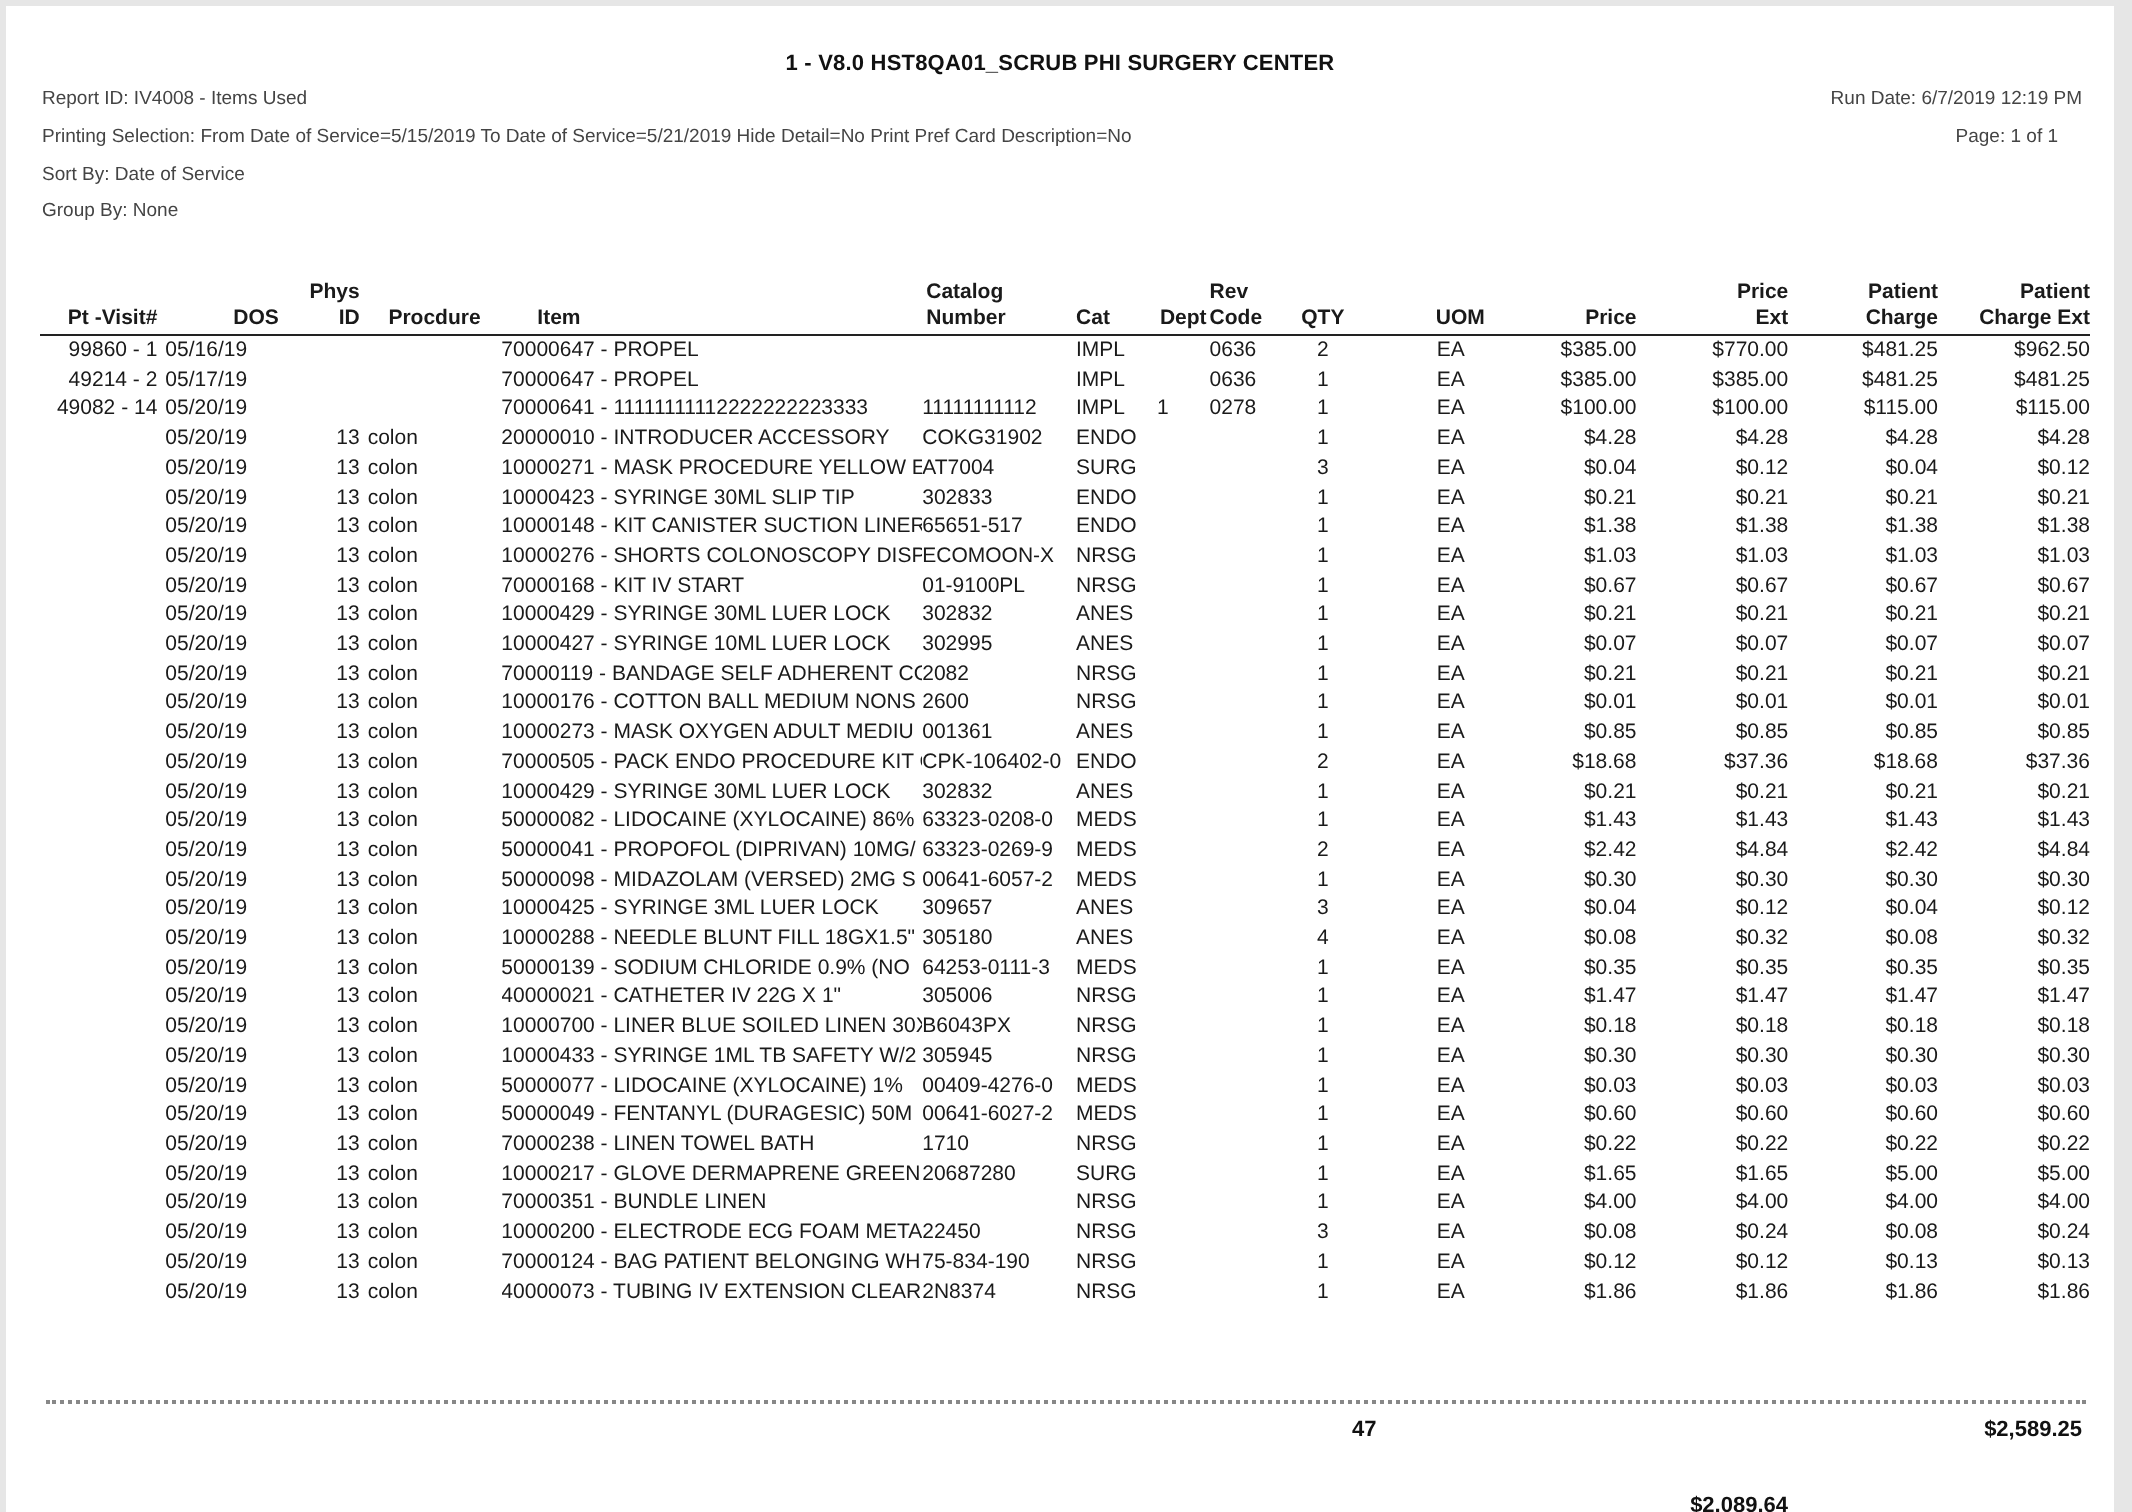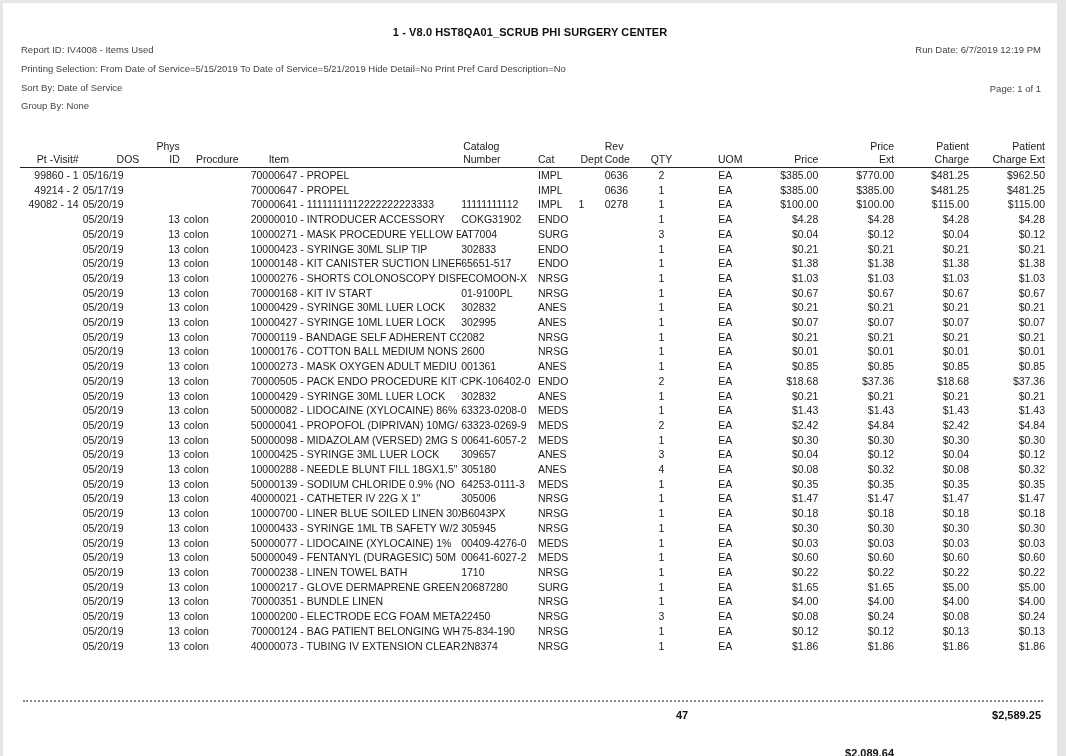--- a/index.html
+++ b/index.html
@@ -19,21 +19,21 @@
   }
   .meta { position: absolute; font-size: 9.5px; color: #444; white-space: nowrap; }
   .meta.right { text-align: right; }
 
   table.rpt {
     position: absolute; left: 17px; top: 137px; width: 1025px;
     border-collapse: collapse; table-layout: fixed;
     font-size: 10.5px; color: #1a1a1a;
   }
   table.rpt th {
-    font-weight: normal; vertical-align: bottom; padding: 0 0 1px 0;
+    font-weight: bold; vertical-align: bottom; padding: 0 0 1px 0;
     line-height: 13px; border-bottom: 1.5px solid #222; white-space: nowrap;
   }
   table.rpt td {
     padding: 0; height: 14.7px; line-height: 14.7px; white-space: nowrap; overflow: hidden;
   }
   .r { text-align: right; }
   .l { text-align: left; }
   .c { text-align: right; }
   .pl { padding-left: 4px !important; }
 
@@ -46,21 +46,21 @@
 </head>
 <body>
 
 <div class="page">
   <div class="title">1 - V8.0 HST8QA01_SCRUB PHI SURGERY CENTER</div>
   <div class="meta" style="left:18px; top:41px;">Report ID: IV4008 - Items Used</div>
   <div class="meta" style="left:18px; top:60px;">Printing Selection: From Date of Service=5/15/2019 To Date of Service=5/21/2019 Hide Detail=No Print Pref Card Description=No</div>
   <div class="meta" style="left:18px; top:79px;">Sort By: Date of Service</div>
   <div class="meta" style="left:18px; top:97px;">Group By: None</div>
   <div class="meta right" style="right:16px; top:41px;">Run Date: 6/7/2019 12:19 PM</div>
-  <div class="meta right" style="right:16px; top:60px;margin-top:20px;">Page: 1 of 1</div>
+  <div class="meta right" style="right:28px; top:60px;">Page: 1 of 1</div>
 
   <table class="rpt">
     <colgroup>
       <col style="width:58px">
         <col style="width:60px">
         <col style="width:40px">
         <col style="width:70px">
       <col style="width:208px">
         <col style="width:76px">
         <col style="width:36px">

